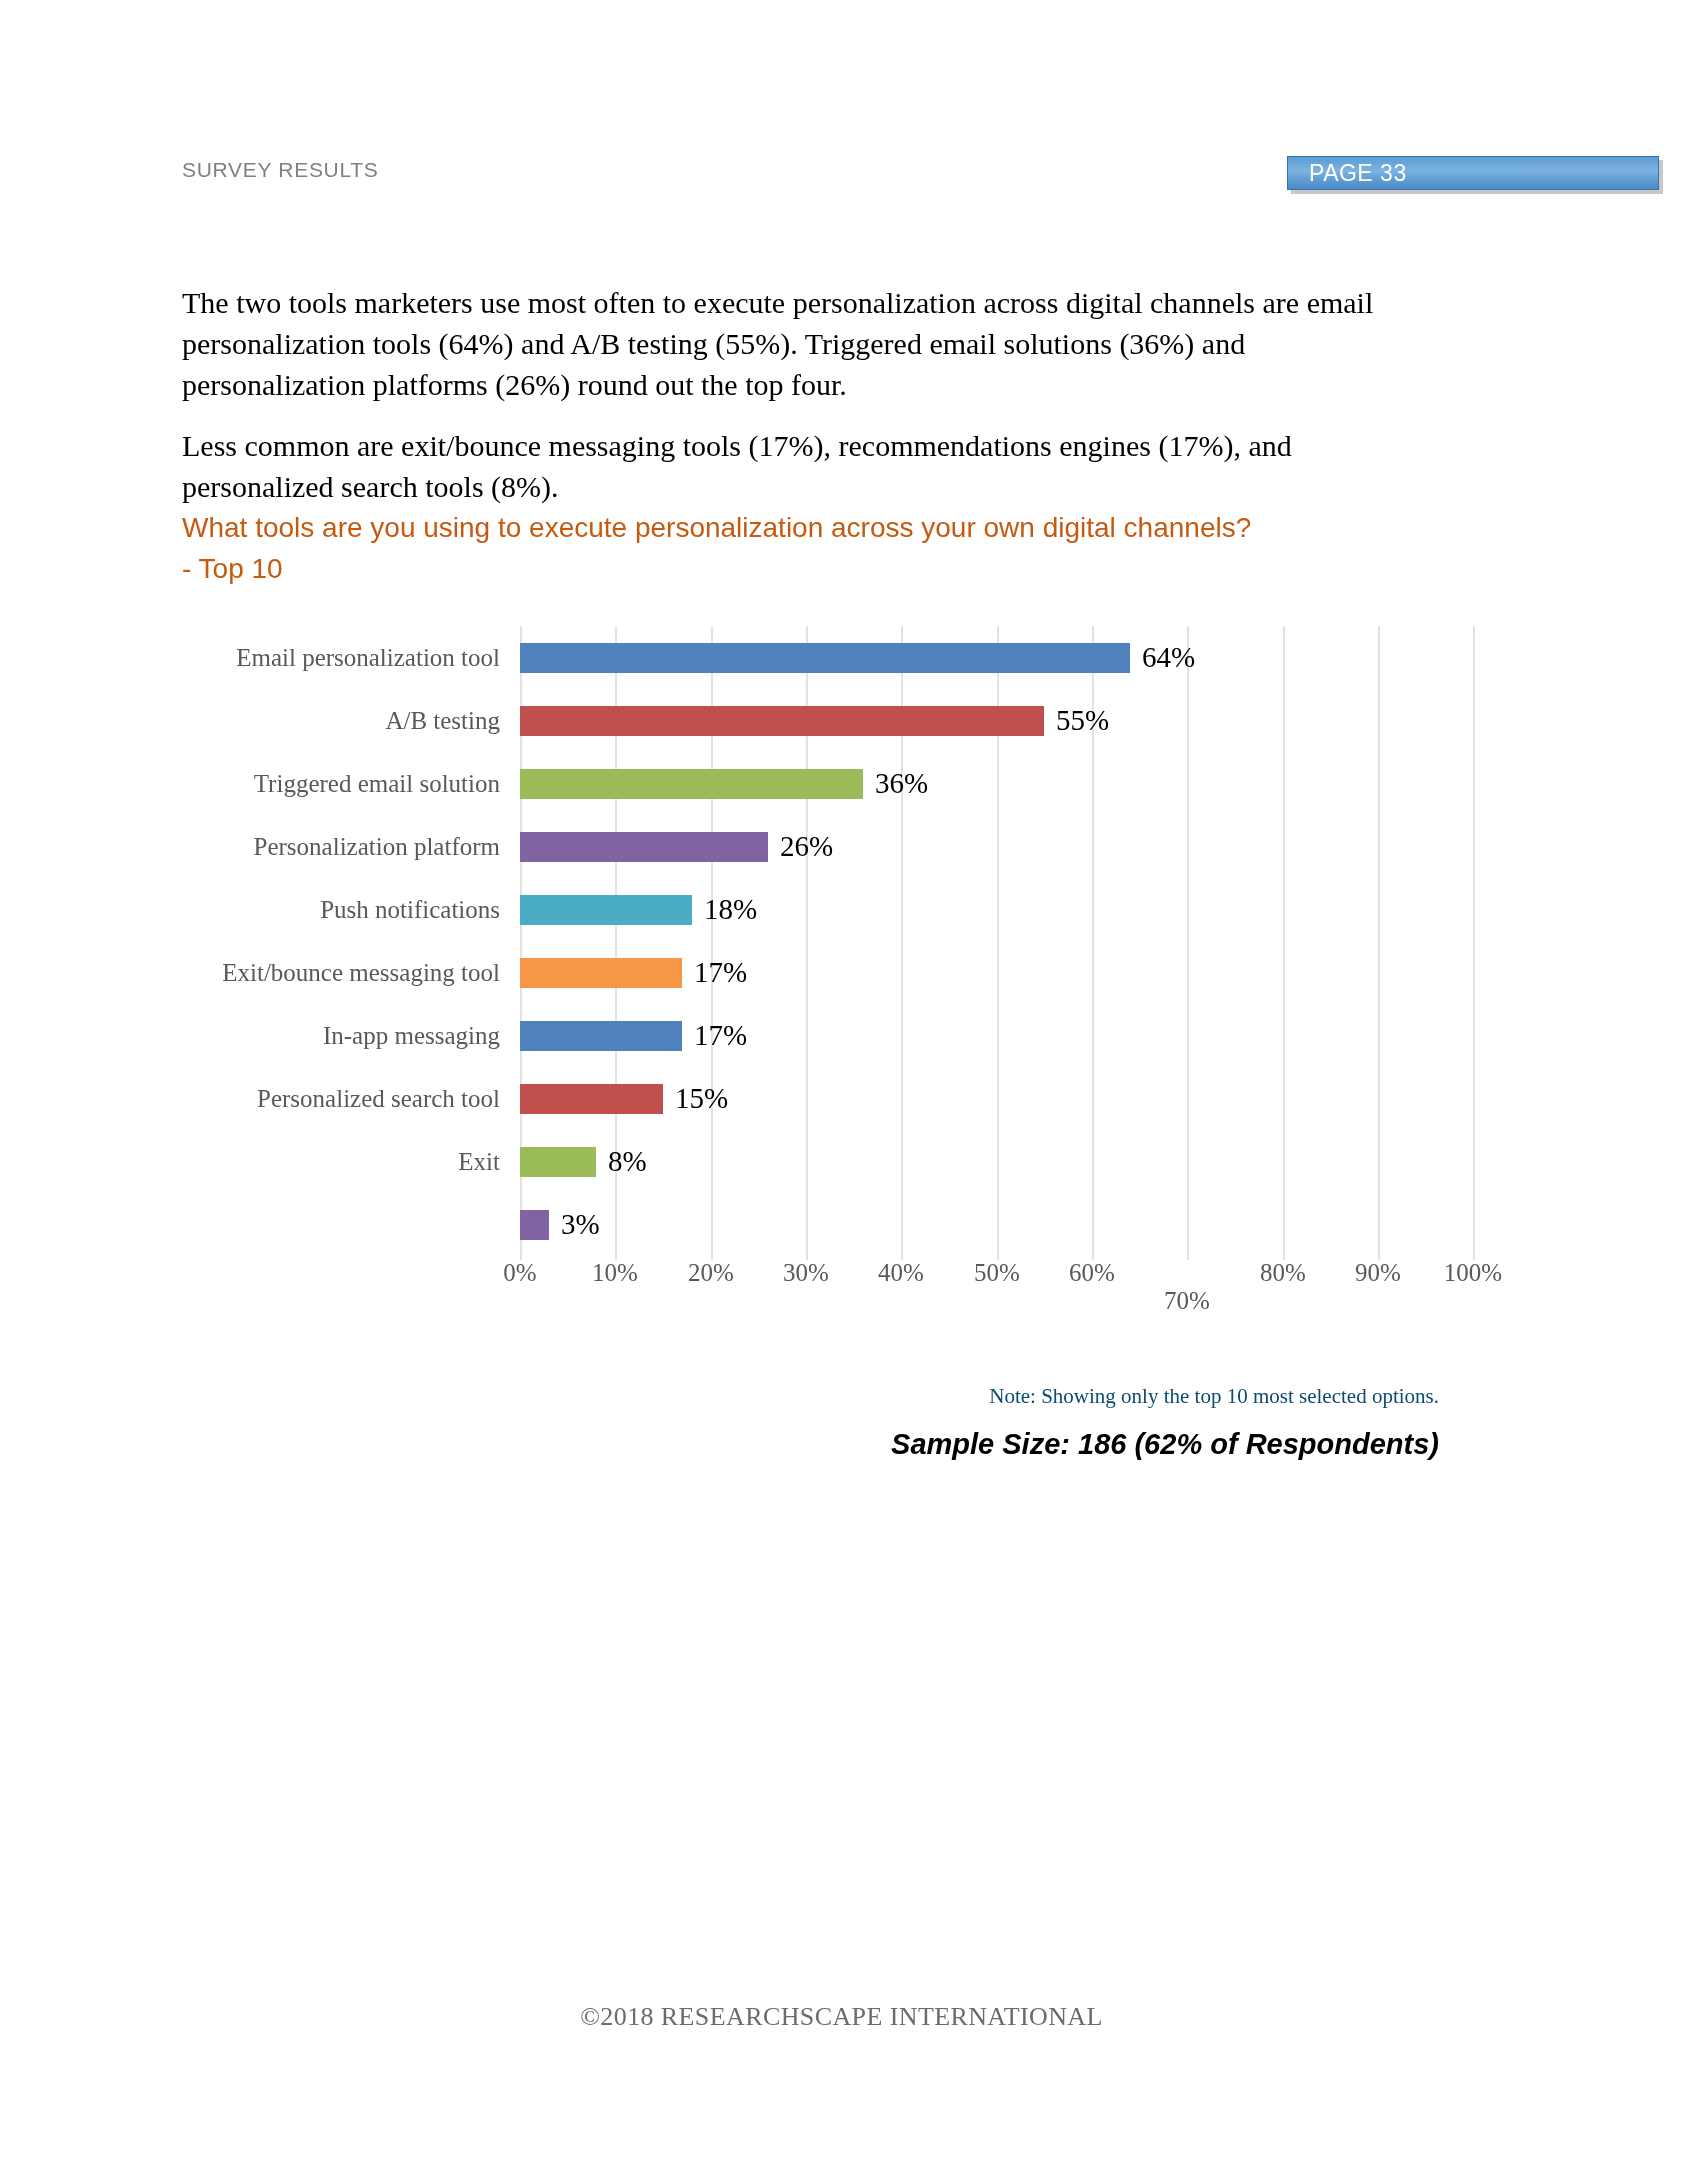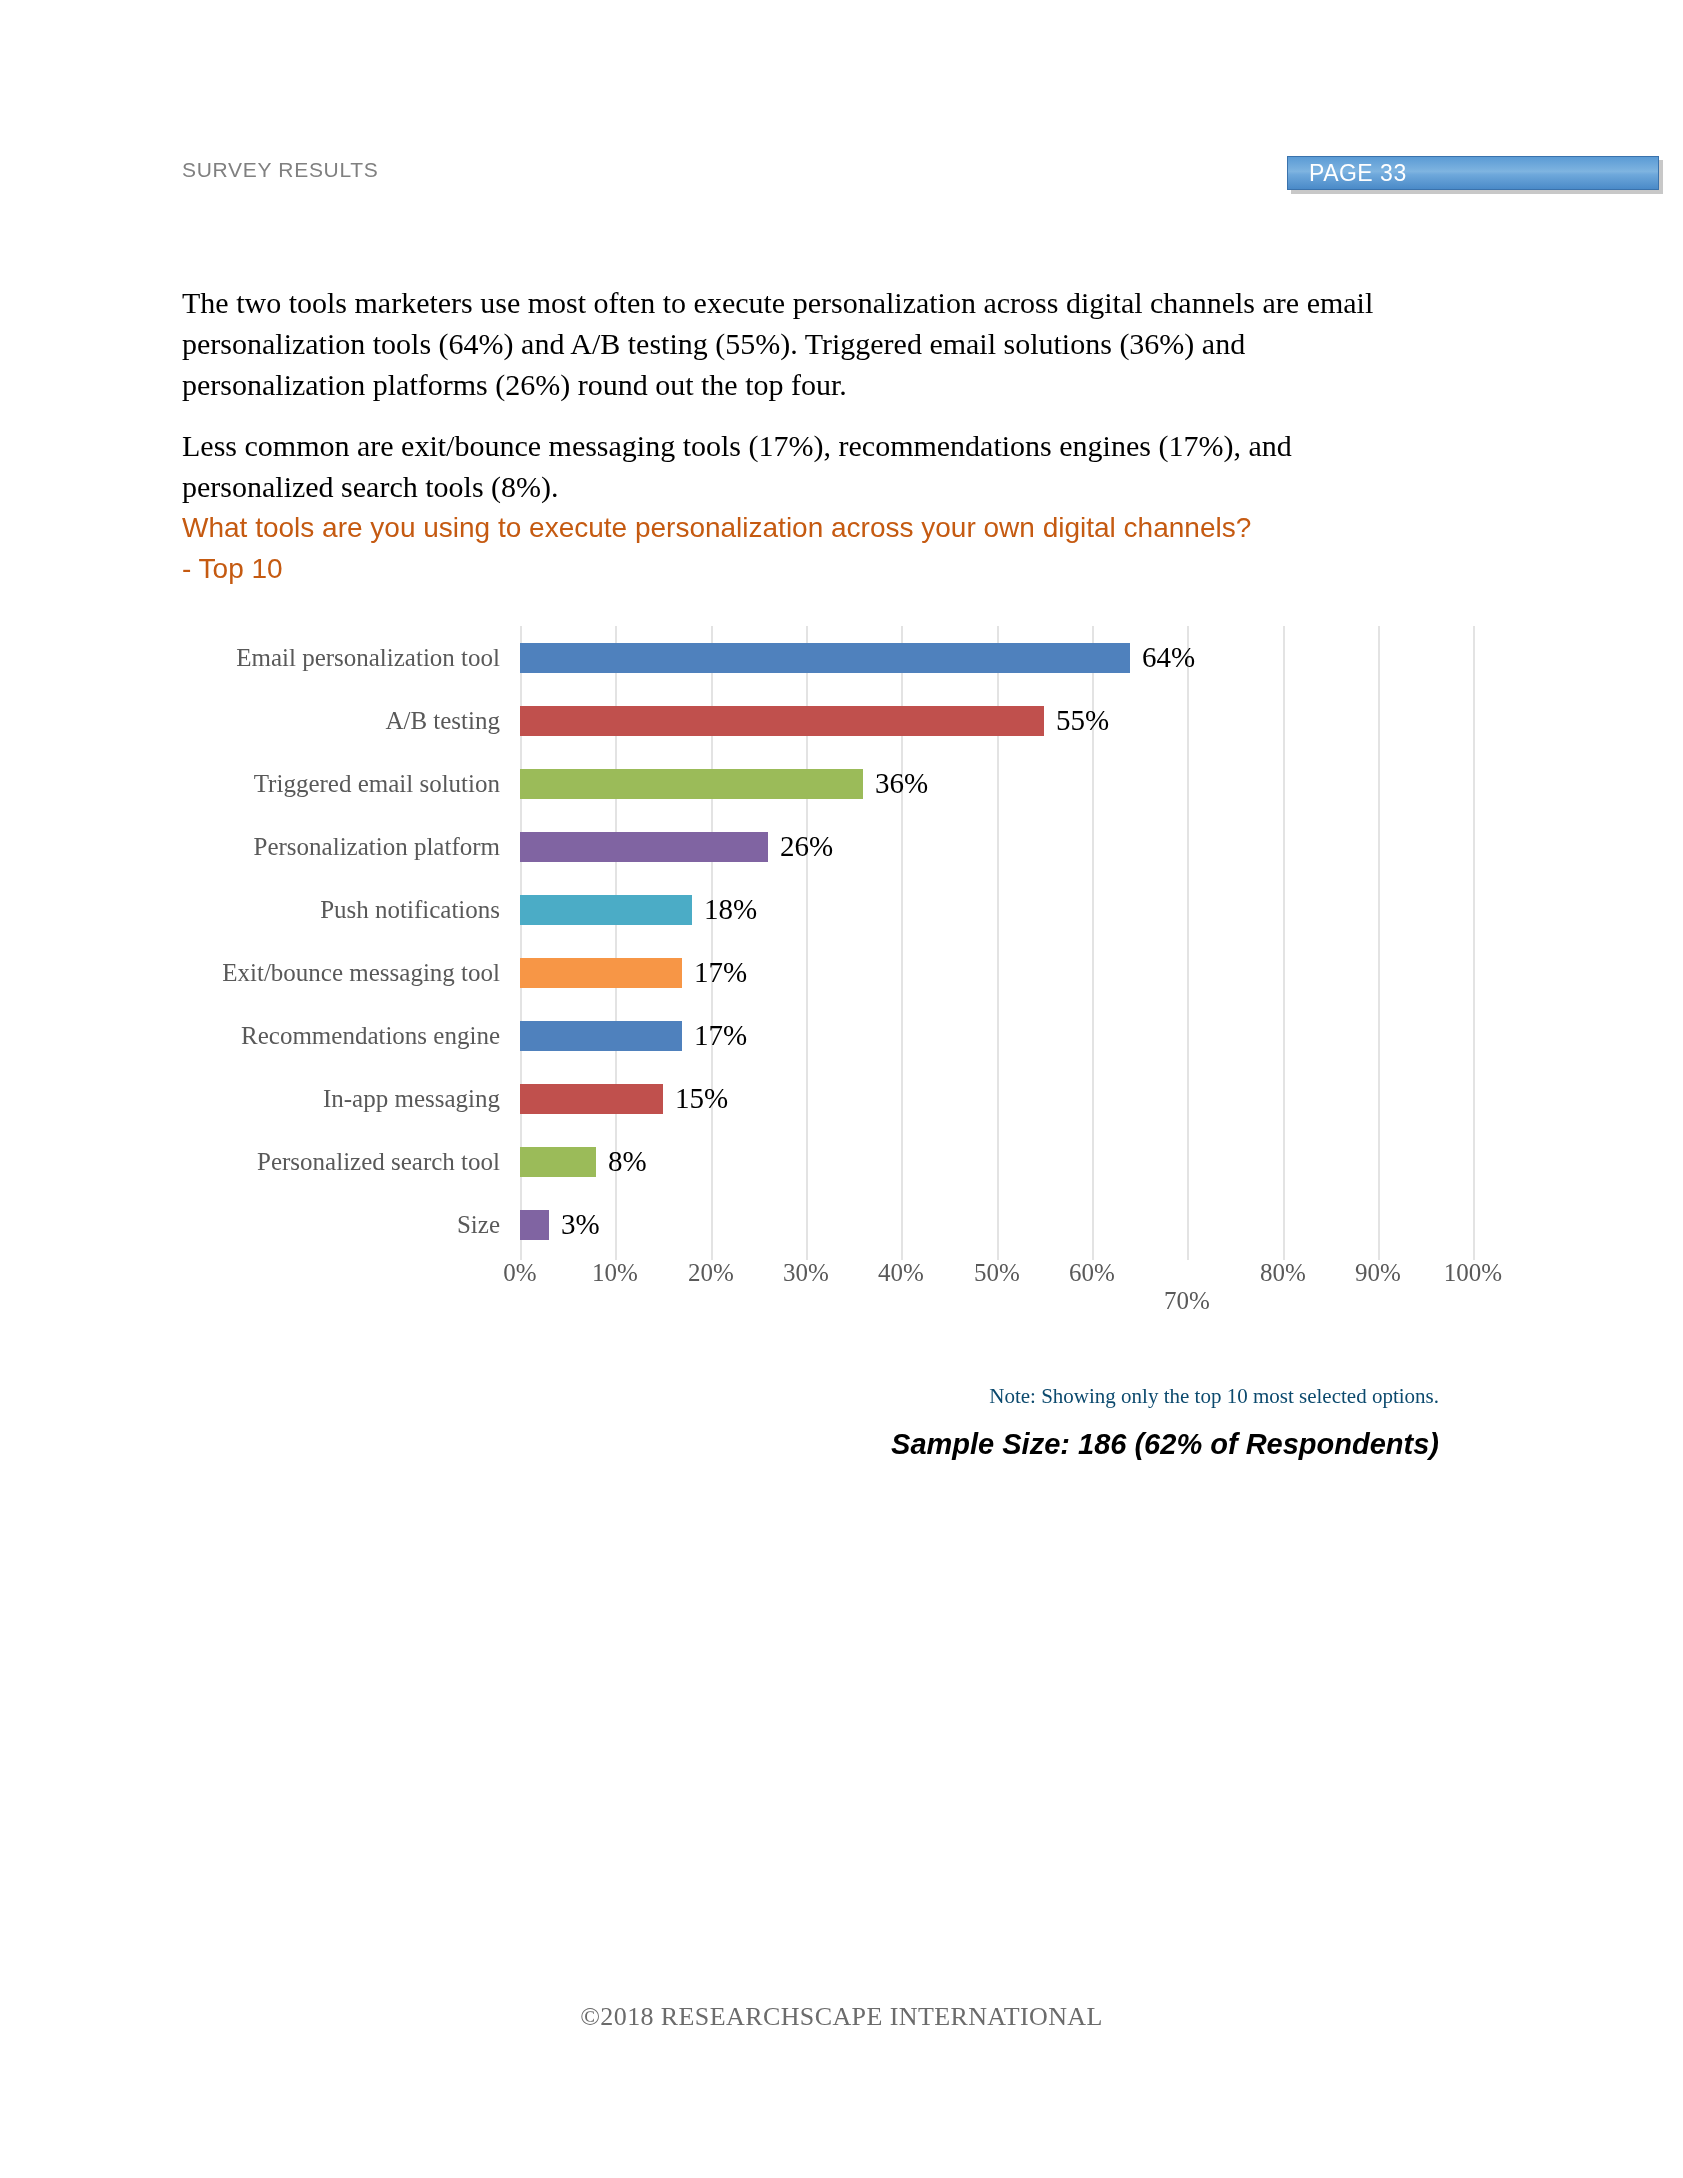--- a/index.html
+++ b/index.html
@@ -233,24 +233,23 @@
 </div>
 
 <div class="chart">
   <div class="cat-labels" id="cat-labels">
       <div class="cat-label">Email personalization tool</div>
       <div class="cat-label">A/B testing</div>
       <div class="cat-label">Triggered email solution</div>
       <div class="cat-label">Personalization platform</div>
       <div class="cat-label">Push notifications</div>
       <div class="cat-label">Exit/bounce messaging tool</div>
-      <div class="cat-label">Recommendations engine</div>
       <div class="cat-label">In-app messaging</div>
       <div class="cat-label">Personalized search tool</div>
-      <div class="cat-label">Size</div>
+      <div class="cat-label">Exit</div>
     </div>
   <div class="plot">
     <div id="gridlines">
         <div class="gridline" style="left: 0px;"></div>
         <div class="gridline" style="left: 95px;"></div>
         <div class="gridline" style="left: 191px;"></div>
         <div class="gridline" style="left: 286px;"></div>
         <div class="gridline" style="left: 381px;"></div>
         <div class="gridline" style="left: 477px;"></div>
         <div class="gridline" style="left: 572px;"></div>

